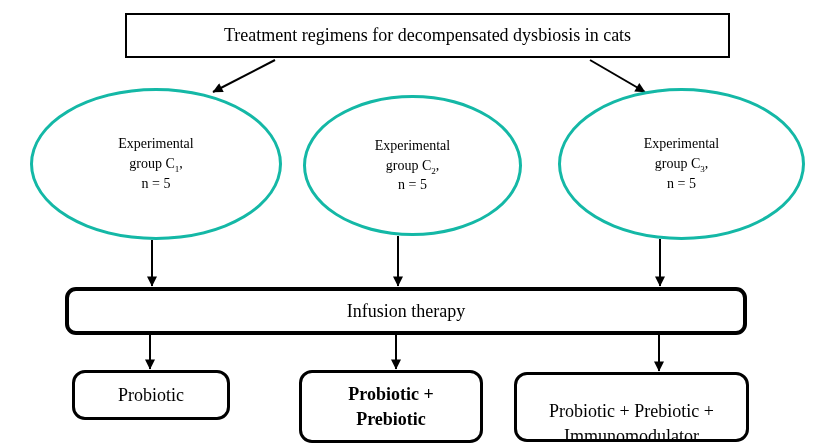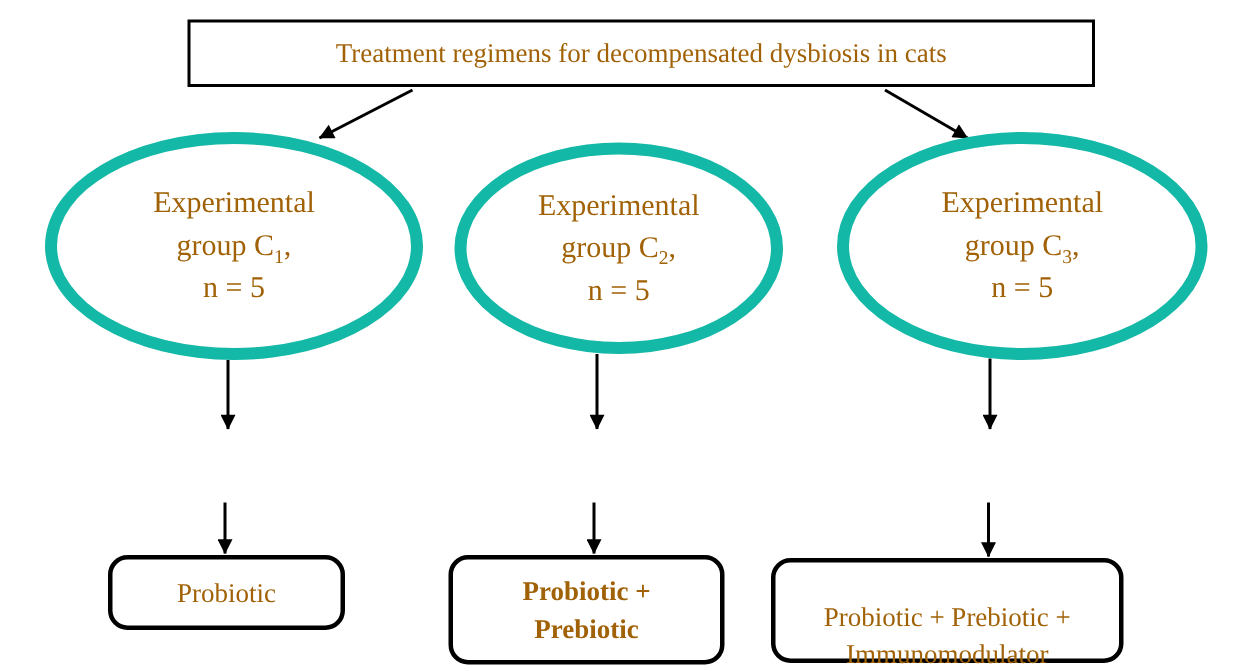--- a/index.html
+++ b/index.html
@@ -5,43 +5,43 @@
   html, body {
     margin: 0;
     padding: 0;
     background: #ffffff;
   }
   .canvas {
     position: relative;
     width: 832px;
     height: 447px;
     background: #ffffff;
-    color: #a16207;
+    color: #000000;
     font-family: "Liberation Serif", "DejaVu Serif", serif;
     overflow: hidden;
   }
   .node {
     position: absolute;
     box-sizing: border-box;
     background: #ffffff;
     display: flex;
     align-items: center;
     justify-content: center;
     text-align: center;
   }
   .rect-root {
     left: 125px; top: 13px; width: 605px; height: 45px;
     border: 2px solid #000;
     font-size: 18px;
     z-index: 2;
   }
   .ellipse {
-    border: 8px solid #14b8a6;
+    border: 3px solid #14b8a6;
     border-radius: 50%;
-    font-size: 20px;
+    font-size: 14px;
     line-height: 1.42;
     z-index: 2;
   }
   .e1 { left: 30px;  top: 88px; width: 252px; height: 152px; }
   .e2 { left: 303px; top: 95px; width: 219px; height: 141px; }
   .e3 { left: 558px; top: 88px; width: 247px; height: 152px; }
   .ellipse sub {
     font-size: 0.65em;
     line-height: 0;
   }
@@ -103,20 +103,23 @@
   </div>
 
   <div class="node ellipse e3">
     <div>
       <span>Experimental</span><br>
       <span>group C</span><sub>3</sub><span>,</span><br>
       <span>n = 5</span>
     </div>
   </div>
 
+  <div class="node bar">
+    <span>Infusion therapy</span>
+  </div>
 
   <div class="node treat t1">
     <span class="label">Probiotic</span>
   </div>
   <div class="node treat t2">
     <span class="label">Probiotic + Prebiotic</span>
   </div>
   <div class="node treat t3">
     <span class="label">Probiotic + Prebiotic + Immunomodulator</span>
   </div>

